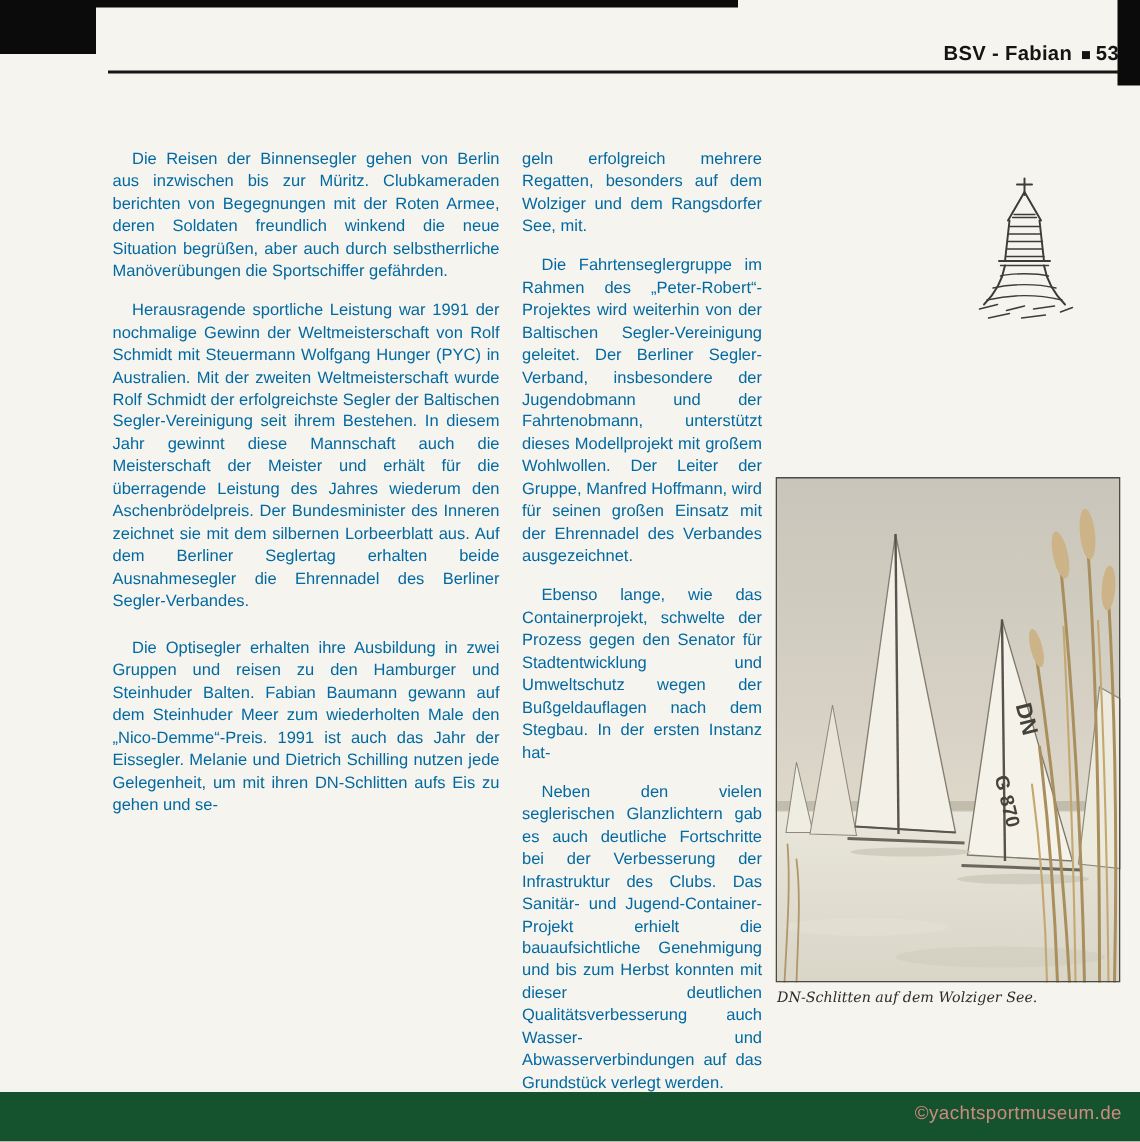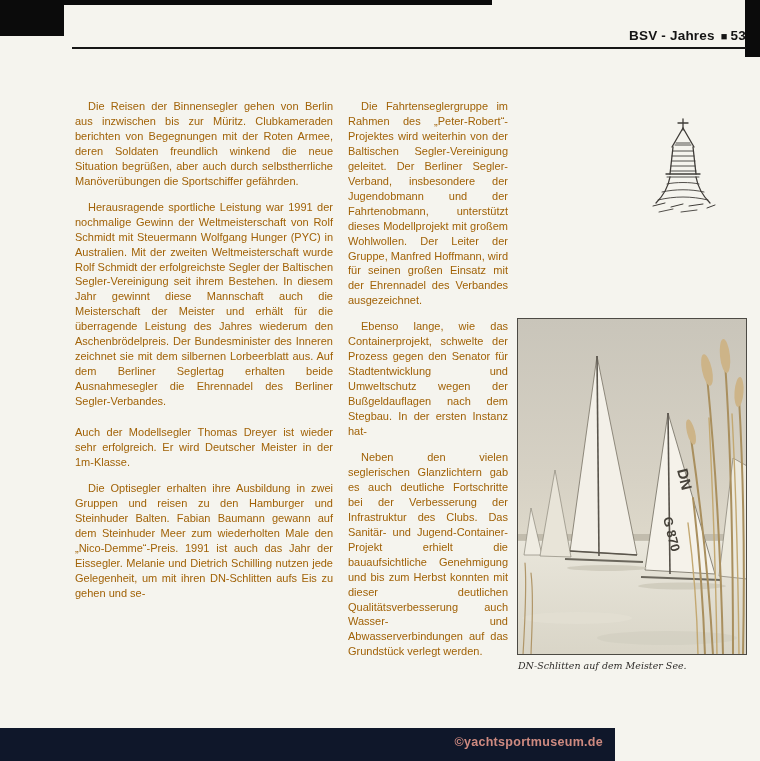--- a/index.html
+++ b/index.html
@@ -12,64 +12,64 @@
   .art-top-strip{left:0;top:0;width:492px;height:5px;}
   .art-top-right{right:0;top:0;width:15px;height:57px;}
 
   
   .page-header{position:absolute;left:72px;top:28px;width:674px;text-align:right;
     font-weight:bold;font-size:13.5px;color:#141414;border-bottom:2px solid #161616;
     padding-bottom:4px;letter-spacing:.2px;}
   .page-header .sq{font-size:11px;padding:0 3px 0 6px;}
 
   
-  .col{position:absolute;top:99px;color:#a16207;}
+  .col{position:absolute;top:99px;color:#0369a1;}
   .col-left{left:75px;width:258px;}
   .col-mid{left:348px;width:160px;}
   .col p{margin:0 0 11px;font-size:11px;line-height:1.36;text-align:justify;
     hyphens:auto;-webkit-hyphens:auto;}
   .col p.indent{text-indent:13px;}
   .col p.no-gap{margin-bottom:16px;}
 
   
   .church{position:absolute;left:645px;top:116px;width:76px;height:104px;}
 
   
   .photo{position:absolute;left:517px;top:318px;width:230px;height:337px;}
   .photo svg{display:block;}
   .photo-caption{position:absolute;left:518px;top:660px;width:232px;
     font-family:"DejaVu Serif","Liberation Serif",serif;font-style:italic;
     font-size:9.5px;color:#2e2c29;}
 
   
-  .bottom-band{position:absolute;left:0;bottom:0;width:615px;height:33px;background:#0f172a;font-weight:bold;}
+  .bottom-band{position:absolute;left:0;bottom:0;width:760px;height:33px;background:#14532d;}
   .copyright{position:absolute;right:12px;top:7px;font-size:12.5px;color:#ce8a80;
     letter-spacing:.3px;}
 </style>
 </head>
 <body>
 
 <div class="scan">
 
   <div class="artifact art-top-strip"></div>
   <div class="artifact art-top-left"></div>
   <div class="artifact art-top-right"></div>
 
   <div class="page-header">
-    <span>BSV - Jahres</span><span class="sq">■</span><span>53</span>
+    <span>BSV - Fabian</span><span class="sq">■</span><span>53</span>
   </div>
 
   <div class="col col-left">
     <p class="indent">Die Reisen der Binnensegler gehen von Berlin aus inzwischen bis zur Müritz. Clubkameraden berichten von Begegnungen mit der Roten Armee, deren Soldaten freundlich winkend die neue Situation begrüßen, aber auch durch selbstherrliche Manöverübungen die Sportschiffer gefährden.</p>
     <p class="indent no-gap">Herausragende sportliche Leistung war 1991 der nochmalige Gewinn der Weltmeisterschaft von Rolf Schmidt mit Steuermann Wolfgang Hunger (PYC) in Australien. Mit der zweiten Weltmeisterschaft wurde Rolf Schmidt der erfolgreichste Segler der Baltischen Segler-Vereinigung seit ihrem Bestehen. In diesem Jahr gewinnt diese Mannschaft auch die Meisterschaft der Meister und erhält für die überragende Leistung des Jahres wiederum den Aschenbrödelpreis. Der Bundesminister des Inneren zeichnet sie mit dem silbernen Lorbeerblatt aus. Auf dem Berliner Seglertag erhalten beide Ausnahmesegler die Ehrennadel des Berliner Segler-Verbandes.</p>
-    <p>Auch der Modellsegler Thomas Dreyer ist wieder sehr erfolgreich. Er wird Deutscher Meister in der 1m-Klasse.</p>
     <p class="indent">Die Optisegler erhalten ihre Ausbildung in zwei Gruppen und reisen zu den Hamburger und Steinhuder Balten. Fabian Baumann gewann auf dem Steinhuder Meer zum wiederholten Male den „Nico-Demme“-Preis. 1991 ist auch das Jahr der Eissegler. Melanie und Dietrich Schilling nutzen jede Gelegenheit, um mit ihren DN-Schlitten aufs Eis zu gehen und se-</p>
   </div>
 
   <div class="col col-mid">
+    <p>geln erfolgreich mehrere Regatten, besonders auf dem Wolziger und dem Rangsdorfer See, mit.</p>
     <p class="indent">Die Fahrtenseglergruppe im Rahmen des „Peter-Robert“-Projektes wird weiterhin von der Baltischen Segler-Vereinigung geleitet. Der Berliner Segler-Verband, insbesondere der Jugendobmann und der Fahrtenobmann, unterstützt dieses Modellprojekt mit großem Wohlwollen. Der Leiter der Gruppe, Manfred Hoffmann, wird für seinen großen Einsatz mit der Ehrennadel des Verbandes ausgezeichnet.</p>
     <p class="indent">Ebenso lange, wie das Containerprojekt, schwelte der Prozess gegen den Senator für Stadtentwicklung und Umweltschutz wegen der Bußgeldauflagen nach dem Stegbau. In der ersten Instanz hat-</p>
     <p class="indent">Neben den vielen seglerischen Glanzlichtern gab es auch deutliche Fortschritte bei der Verbesserung der Infrastruktur des Clubs. Das Sanitär- und Jugend-Container-Projekt erhielt die bauaufsichtliche Genehmigung und bis zum Herbst konnten mit dieser deutlichen Qualitätsverbesserung auch Wasser- und Abwasserverbindungen auf das Grundstück verlegt werden.</p>
   </div>
 
   <div class="church">
     <svg width="76" height="104" viewBox="0 0 76 104" fill="none" stroke="#3f3c38" stroke-width="1.3" stroke-linecap="round">
 
       <line x1="38" y1="3" x2="38" y2="14"></line>
       <line x1="33" y1="7" x2="43" y2="7"></line>
@@ -161,19 +161,19 @@
 
       <g stroke="#b09668" stroke-width="1.2" fill="none" stroke-linecap="round">
         <path d="M6 337 C8 300 10 270 8 245"></path>
         <path d="M14 337 C15 305 17 280 14 255"></path>
       </g>
 
       <rect x="0.5" y="0.5" width="229" height="336" fill="none" stroke="#4c4a44" stroke-width="1"></rect>
     </svg>
   </div>
 
-  <div class="photo-caption">DN-Schlitten auf dem Meister See.</div>
+  <div class="photo-caption">DN-Schlitten auf dem Wolziger See.</div>
 
   <div class="bottom-band">
     <span class="copyright">©yachtsportmuseum.de</span>
   </div>
 
 </div>
 
 </body></html>

